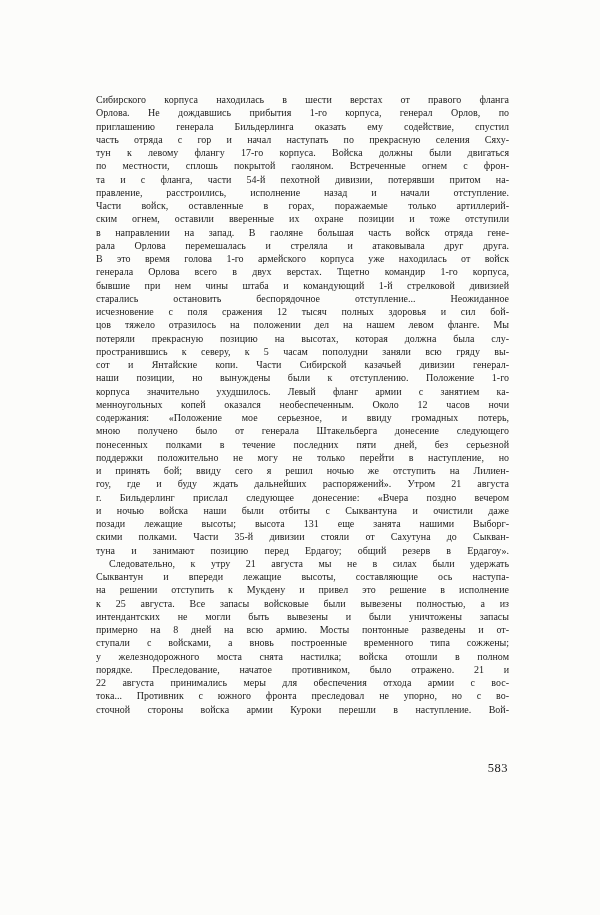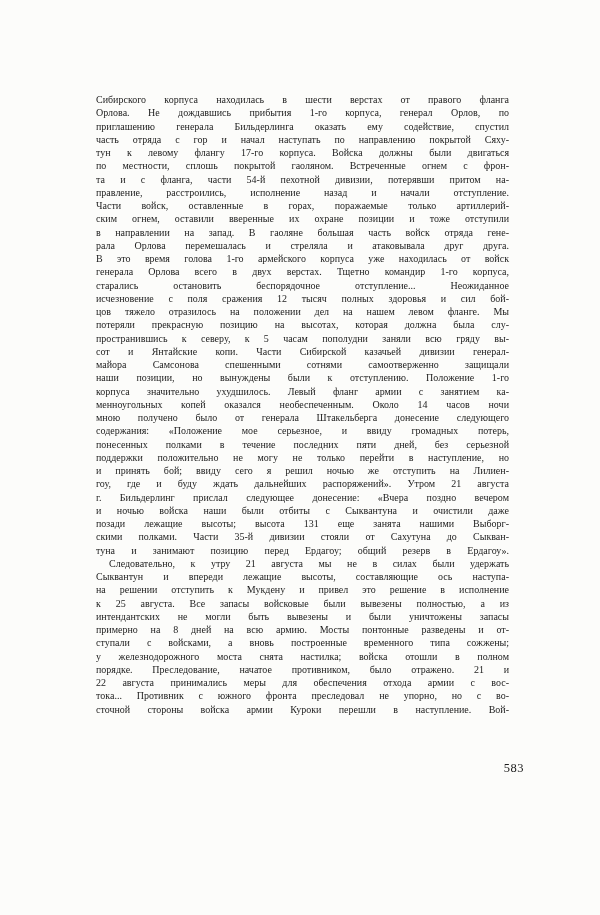--- a/index.html
+++ b/index.html
@@ -37,60 +37,60 @@
     text-align-last: justify;
     height: 13.25px;
     overflow: visible;
     white-space: normal;
   }
   .ln.indent {
     padding-left: 13px;
   }
   .page-number {
     position: absolute;
-    left: 112px;
+    left: 96px;
     top: 761px;
     width: 412px;
     text-align: right;
     color: #1c1c1c;
     font-size: 12.5px;
     letter-spacing: 0.5px;
   }
 </style>
 </head>
 <body>
 
 <div class="page">
   <div class="text-block">
       <div class="ln">Сибирского корпуса находилась в шести верстах от правого фланга</div>
       <div class="ln">Орлова. Не дождавшись прибытия 1-го корпуса, генерал Орлов, по</div>
       <div class="ln">приглашению генерала Бильдерлинга оказать ему содействие, спустил</div>
-      <div class="ln">часть отряда с гор и начал наступать по направлению покрытой Сяху-</div>
+      <div class="ln">часть отряда с гор и начал наступать по прекрасную селения Сяху-</div>
       <div class="ln">тун к левому флангу 17-го корпуса. Войска должны были двигаться</div>
       <div class="ln">по местности, сплошь покрытой гаоляном. Встреченные огнем с фрон-</div>
       <div class="ln">та и с фланга, части 54-й пехотной дивизии, потерявши притом на-</div>
       <div class="ln">правление, расстроились, исполнение назад и начали отступление.</div>
       <div class="ln">Части войск, оставленные в горах, поражаемые только артиллерий-</div>
       <div class="ln">ским огнем, оставили вверенные их охране позиции и тоже отступили</div>
       <div class="ln">в направлении на запад. В гаоляне большая часть войск отряда гене-</div>
       <div class="ln">рала Орлова перемешалась и стреляла и атаковывала друг друга.</div>
       <div class="ln">В это время голова 1-го армейского корпуса уже находилась от войск</div>
       <div class="ln">генерала Орлова всего в двух верстах. Тщетно командир 1-го корпуса,</div>
+      <div class="ln">бывшие при нем чины штаба и командующий 1-й стрелковой дивизией</div>
       <div class="ln">старались остановить беспорядочное отступление... Неожиданное</div>
       <div class="ln">исчезновение с поля сражения 12 тысяч полных здоровья и сил бой-</div>
       <div class="ln">цов тяжело отразилось на положении дел на нашем левом фланге. Мы</div>
       <div class="ln">потеряли прекрасную позицию на высотах, которая должна была слу-</div>
       <div class="ln">пространившись к северу, к 5 часам пополудни заняли всю гряду вы-</div>
       <div class="ln">сот и Янтайские копи. Части Сибирской казачьей дивизии генерал-</div>
-      <div class="ln">майора Самсонова спешенными сотнями самоотверженно защищали</div>
       <div class="ln">наши позиции, но вынуждены были к отступлению. Положение 1-го</div>
       <div class="ln">корпуса значительно ухудшилось. Левый фланг армии с занятием ка-</div>
-      <div class="ln">менноугольных копей оказался необеспеченным. Около 14 часов ночи</div>
+      <div class="ln">менноугольных копей оказался необеспеченным. Около 12 часов ночи</div>
+      <div class="ln">содержания: «Положение мое серьезное, и ввиду громадных потерь,</div>
       <div class="ln">мною получено было от генерала Штакельберга донесение следующего</div>
-      <div class="ln">содержания: «Положение мое серьезное, и ввиду громадных потерь,</div>
       <div class="ln">понесенных полками в течение последних пяти дней, без серьезной</div>
       <div class="ln">поддержки положительно не могу не только перейти в наступление, но</div>
       <div class="ln">и принять бой; ввиду сего я решил ночью же отступить на Лилиен-</div>
       <div class="ln">гоу, где и буду ждать дальнейших распоряжений». Утром 21 августа</div>
       <div class="ln">г. Бильдерлинг прислал следующее донесение: «Вчера поздно вечером</div>
       <div class="ln">и ночью войска наши были отбиты с Сыквантуна и очистили даже</div>
       <div class="ln">позади лежащие высоты; высота 131 еще занята нашими Выборг-</div>
       <div class="ln">скими полками. Части 35-й дивизии стояли от Сахутуна до Сыкван-</div>
       <div class="ln">туна и занимают позицию перед Ердагоу; общий резерв в Ердагоу».</div>
       <div class="ln indent">Следовательно, к утру 21 августа мы не в силах были удержать</div>

